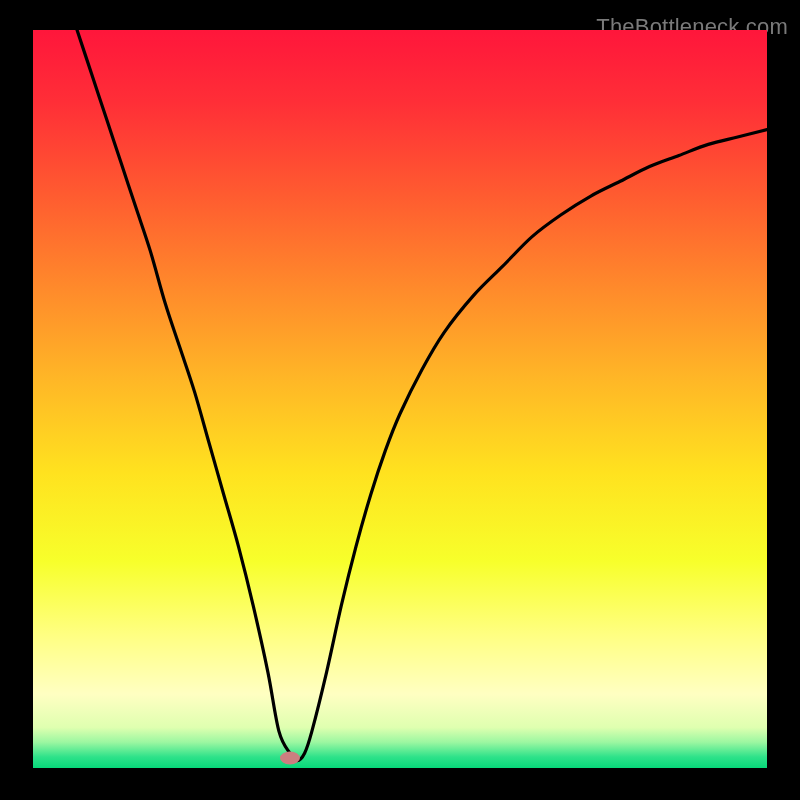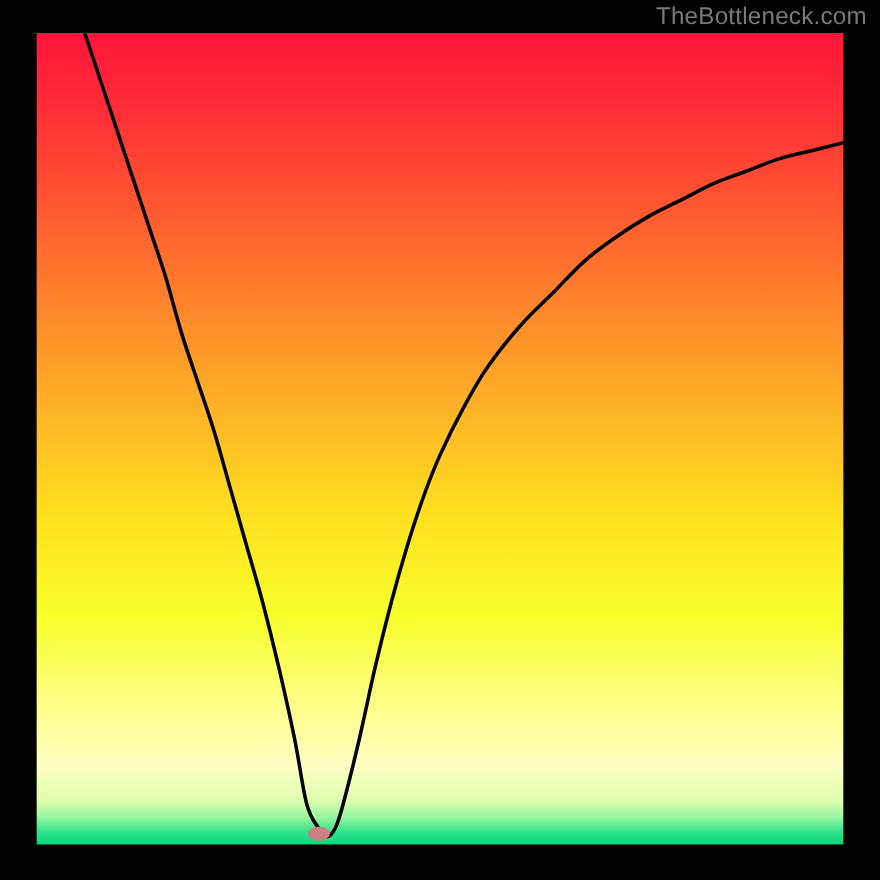--- a/index.html
+++ b/index.html
@@ -14,21 +14,21 @@
   .frame {
     position: absolute;
     left: 0;
     top: 0;
     width: 800px;
     height: 800px;
     background: #000;
   }
   .watermark {
     position: absolute;
-    top: 2px;
+    top: 14px;
     right: 12px;
     color: #7a7a7a;
     font-size: 22px;
     letter-spacing: 0.2px;
     user-select: none;
   }
   .plot {
     position: absolute;
     left: 33px;
     top: 30px;

